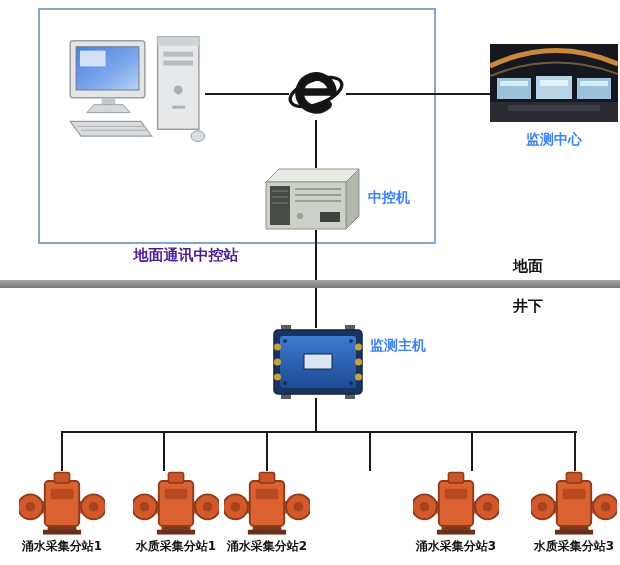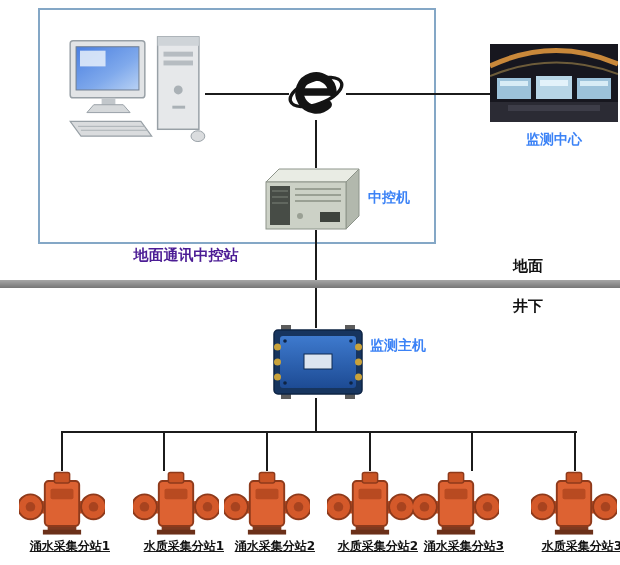--- a/index.html
+++ b/index.html
@@ -10,21 +10,21 @@
   .abs{position:absolute;}
   .line{position:absolute;background:#1b1b1b;}
   .label{position:absolute;font-size:14px;font-weight:600;color:#3b82f6;white-space:nowrap;line-height:1.2;}
   .label.center{text-align:center;}
   .ground-box{position:absolute;left:38px;top:8px;width:394px;height:232px;border:2px solid #84a7c6;background:transparent;}
   .divider{position:absolute;left:0;top:280px;width:620px;height:8px;
     background:linear-gradient(#a6a6a6,#767676);}
   .zone-label{position:absolute;font-size:15px;font-weight:600;color:#111;}
   .station-label{position:absolute;left:38px;top:246px;width:296px;text-align:center;
     font-size:15px;font-weight:700;color:#4c1d95;}
-  .device{position:absolute;top:468px;width:96px;text-align:right;text-decoration:underline;}
+  .device{position:absolute;top:468px;width:96px;text-align:center;}
   .device svg{display:block;margin:0 auto;}
   .device-label{font-size:12px;font-weight:700;color:#111;white-space:nowrap;margin-top:0px;}
   svg{display:block;}
 </style>
 </head>
 <body>
 
 <div class="canvas">
 
   <div class="ground-box"></div>
@@ -170,26 +170,20 @@
         <use href="#sensor-sym" xlink:href="#sensor-sym"></use>
       </svg>
     <div class="device-label">水质采集分站1</div>
   </div>
   <div class="device" style="left:219px;">
     <svg width="86" height="70" viewBox="0 0 90 72">
         <use href="#sensor-sym" xlink:href="#sensor-sym"></use>
       </svg>
     <div class="device-label">涌水采集分站2</div>
   </div>
-  <div class="device" style="left:322px;">
-    <svg width="86" height="70" viewBox="0 0 90 72">
-        <use href="#sensor-sym" xlink:href="#sensor-sym"></use>
-      </svg>
-    <div class="device-label">水质采集分站2</div>
-  </div>
   <div class="device" style="left:408px;">
     <svg width="86" height="70" viewBox="0 0 90 72">
         <use href="#sensor-sym" xlink:href="#sensor-sym"></use>
       </svg>
     <div class="device-label">涌水采集分站3</div>
   </div>
   <div class="device" style="left:526px;">
     <svg width="86" height="70" viewBox="0 0 90 72">
         <use href="#sensor-sym" xlink:href="#sensor-sym"></use>
       </svg>

